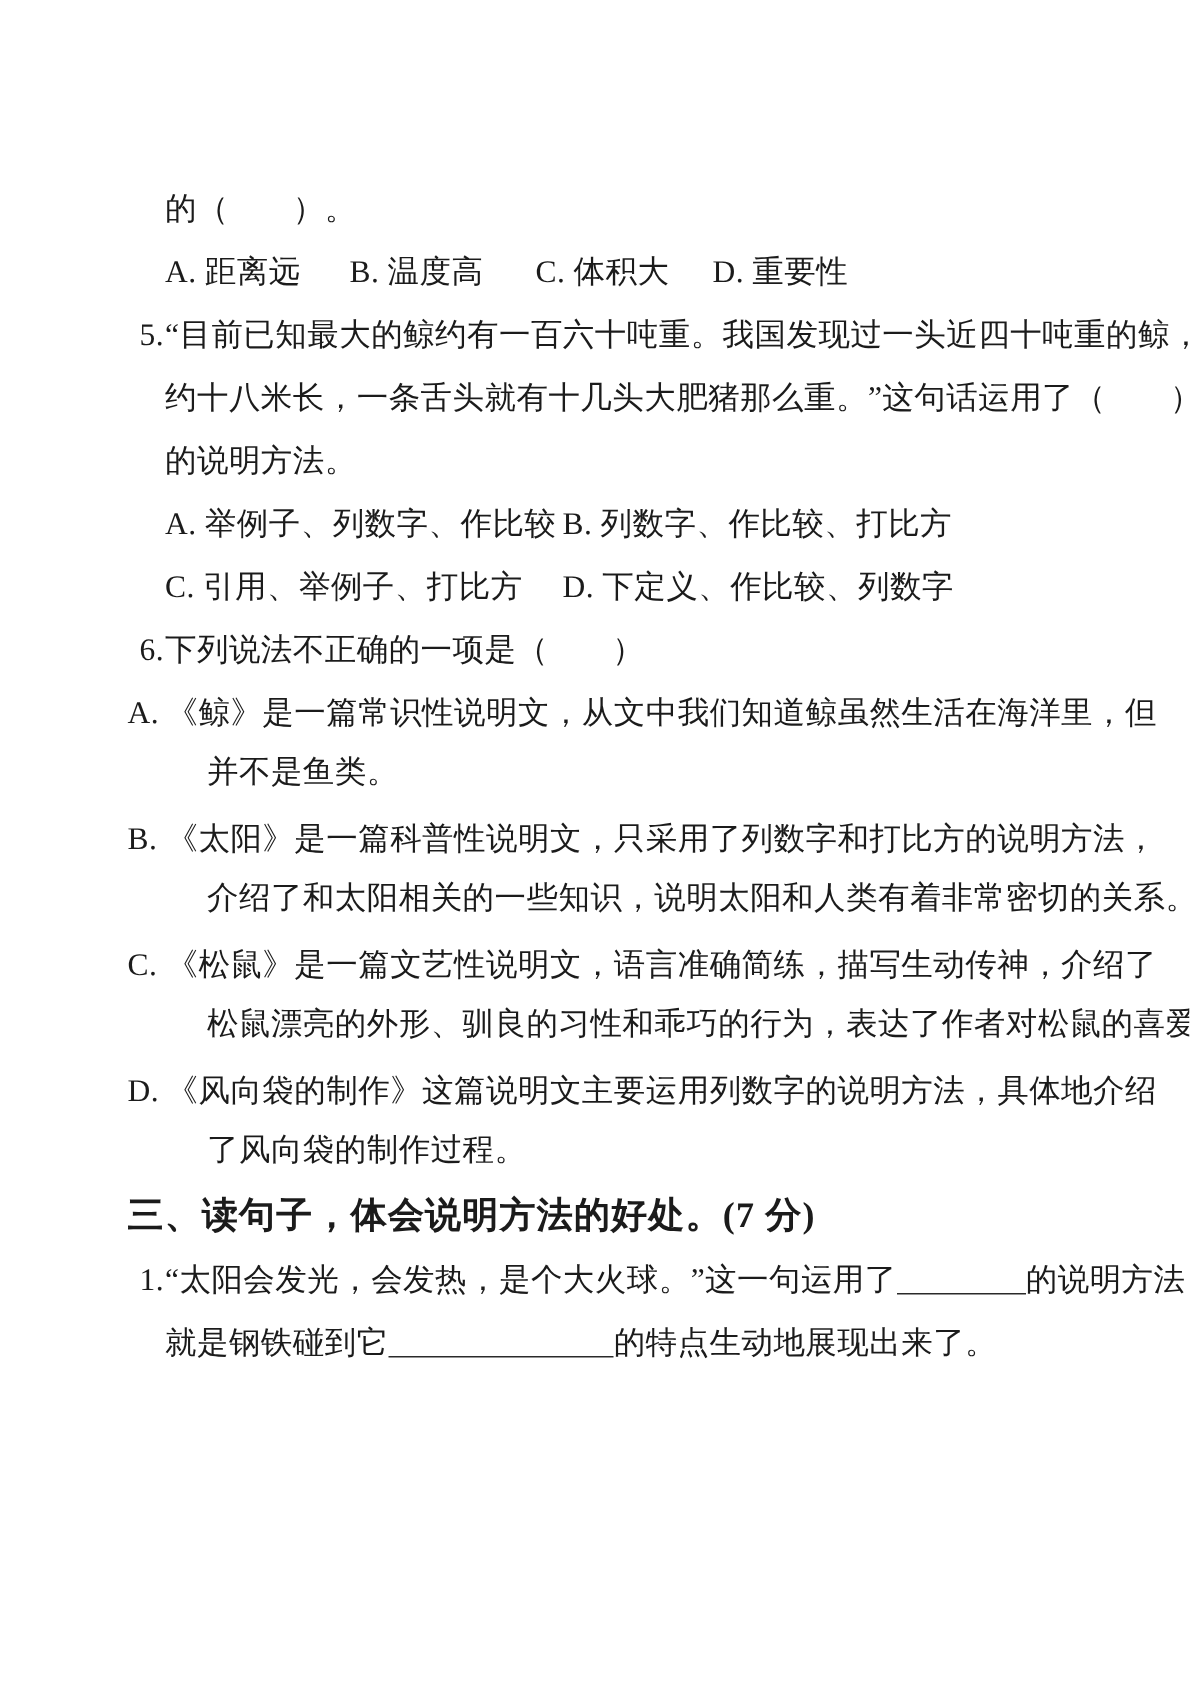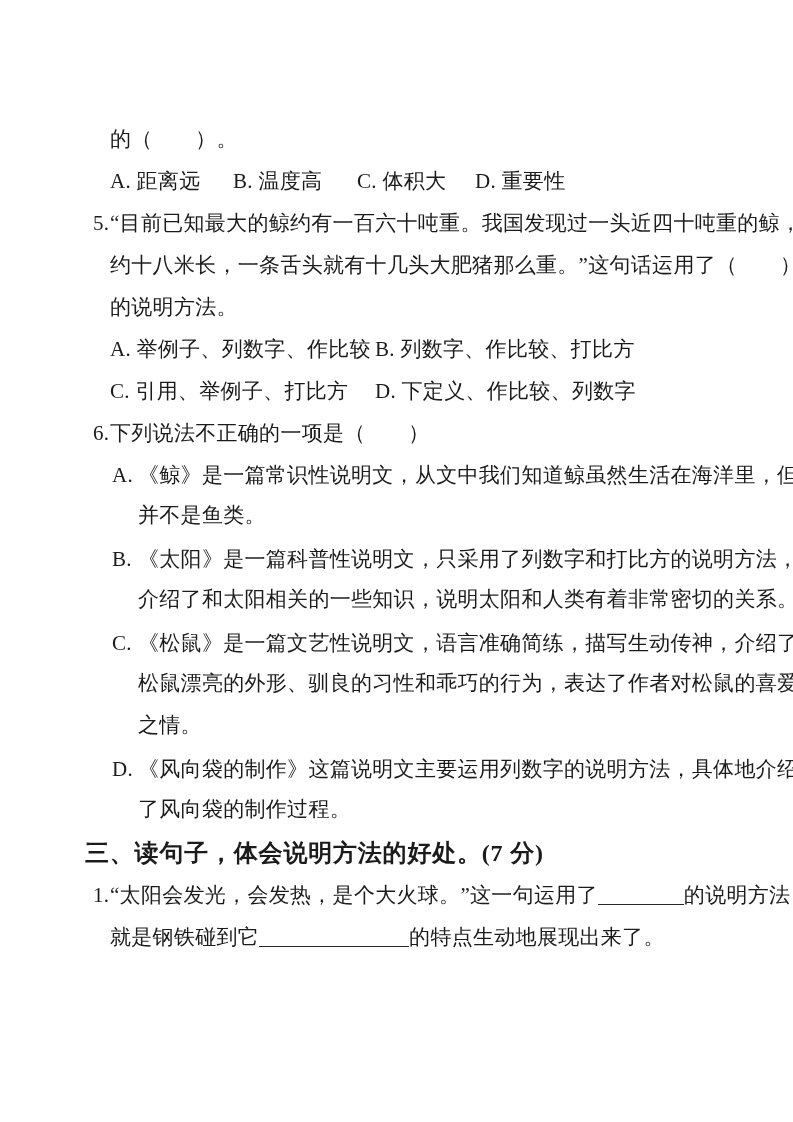--- a/index.html
+++ b/index.html
@@ -33,21 +33,21 @@
   }
   
   .opts4 { margin-left: 25px; }
   .opts4 .o1 { display: inline-block; width: 123px; }
   .opts4 .o2 { display: inline-block; width: 124px; }
   .opts4 .o3 { display: inline-block; width: 118px; }
   
   .opts2 { margin-left: 25px; }
   .opts2 .col1 { display: inline-block; width: 265px; }
   
-  .optline { margin-left: 27px; }
+  .optline { }
   .olabel { display: inline-block; width: 26px; }
   .optcont { margin-left: 53px; font-family: Liberation Mono, monospace; }
   
   .heading {
     font-weight: bold;
     font-size: 24px;
     letter-spacing: 0.8px;
   }
   
   .blank {
@@ -94,21 +94,20 @@
 
   <div class="row optline">
     <span class="olabel">B.</span><span>《太阳》是一篇科普性说明文，只采用了列数字和打比方的说明方法，</span>
   </div>
   <div class="row optcont">介绍了和太阳相关的一些知识，说明太阳和人类有着非常密切的关系。</div>
 
   <div class="row optline">
     <span class="olabel">C.</span><span>《松鼠》是一篇文艺性说明文，语言准确简练，描写生动传神，介绍了</span>
   </div>
   <div class="row optcont">松鼠漂亮的外形、驯良的习性和乖巧的行为，表达了作者对松鼠的喜爱</div>
-  <div class="row optcont">之情。</div>
 
   <div class="row optline">
     <span class="olabel">D.</span><span>《风向袋的制作》这篇说明文主要运用列数字的说明方法，具体地介绍</span>
   </div>
   <div class="row optcont">了风向袋的制作过程。</div>
 
   <div class="row heading">三、读句子，体会说明方法的好处。(7 分)</div>
 
   <div class="row">
     <span class="qnum">1.</span><span>“太阳会发光，会发热，是个大火球。”这一句运用了</span><span class="blank blank-sm"></span><span>的说明方法，</span>

